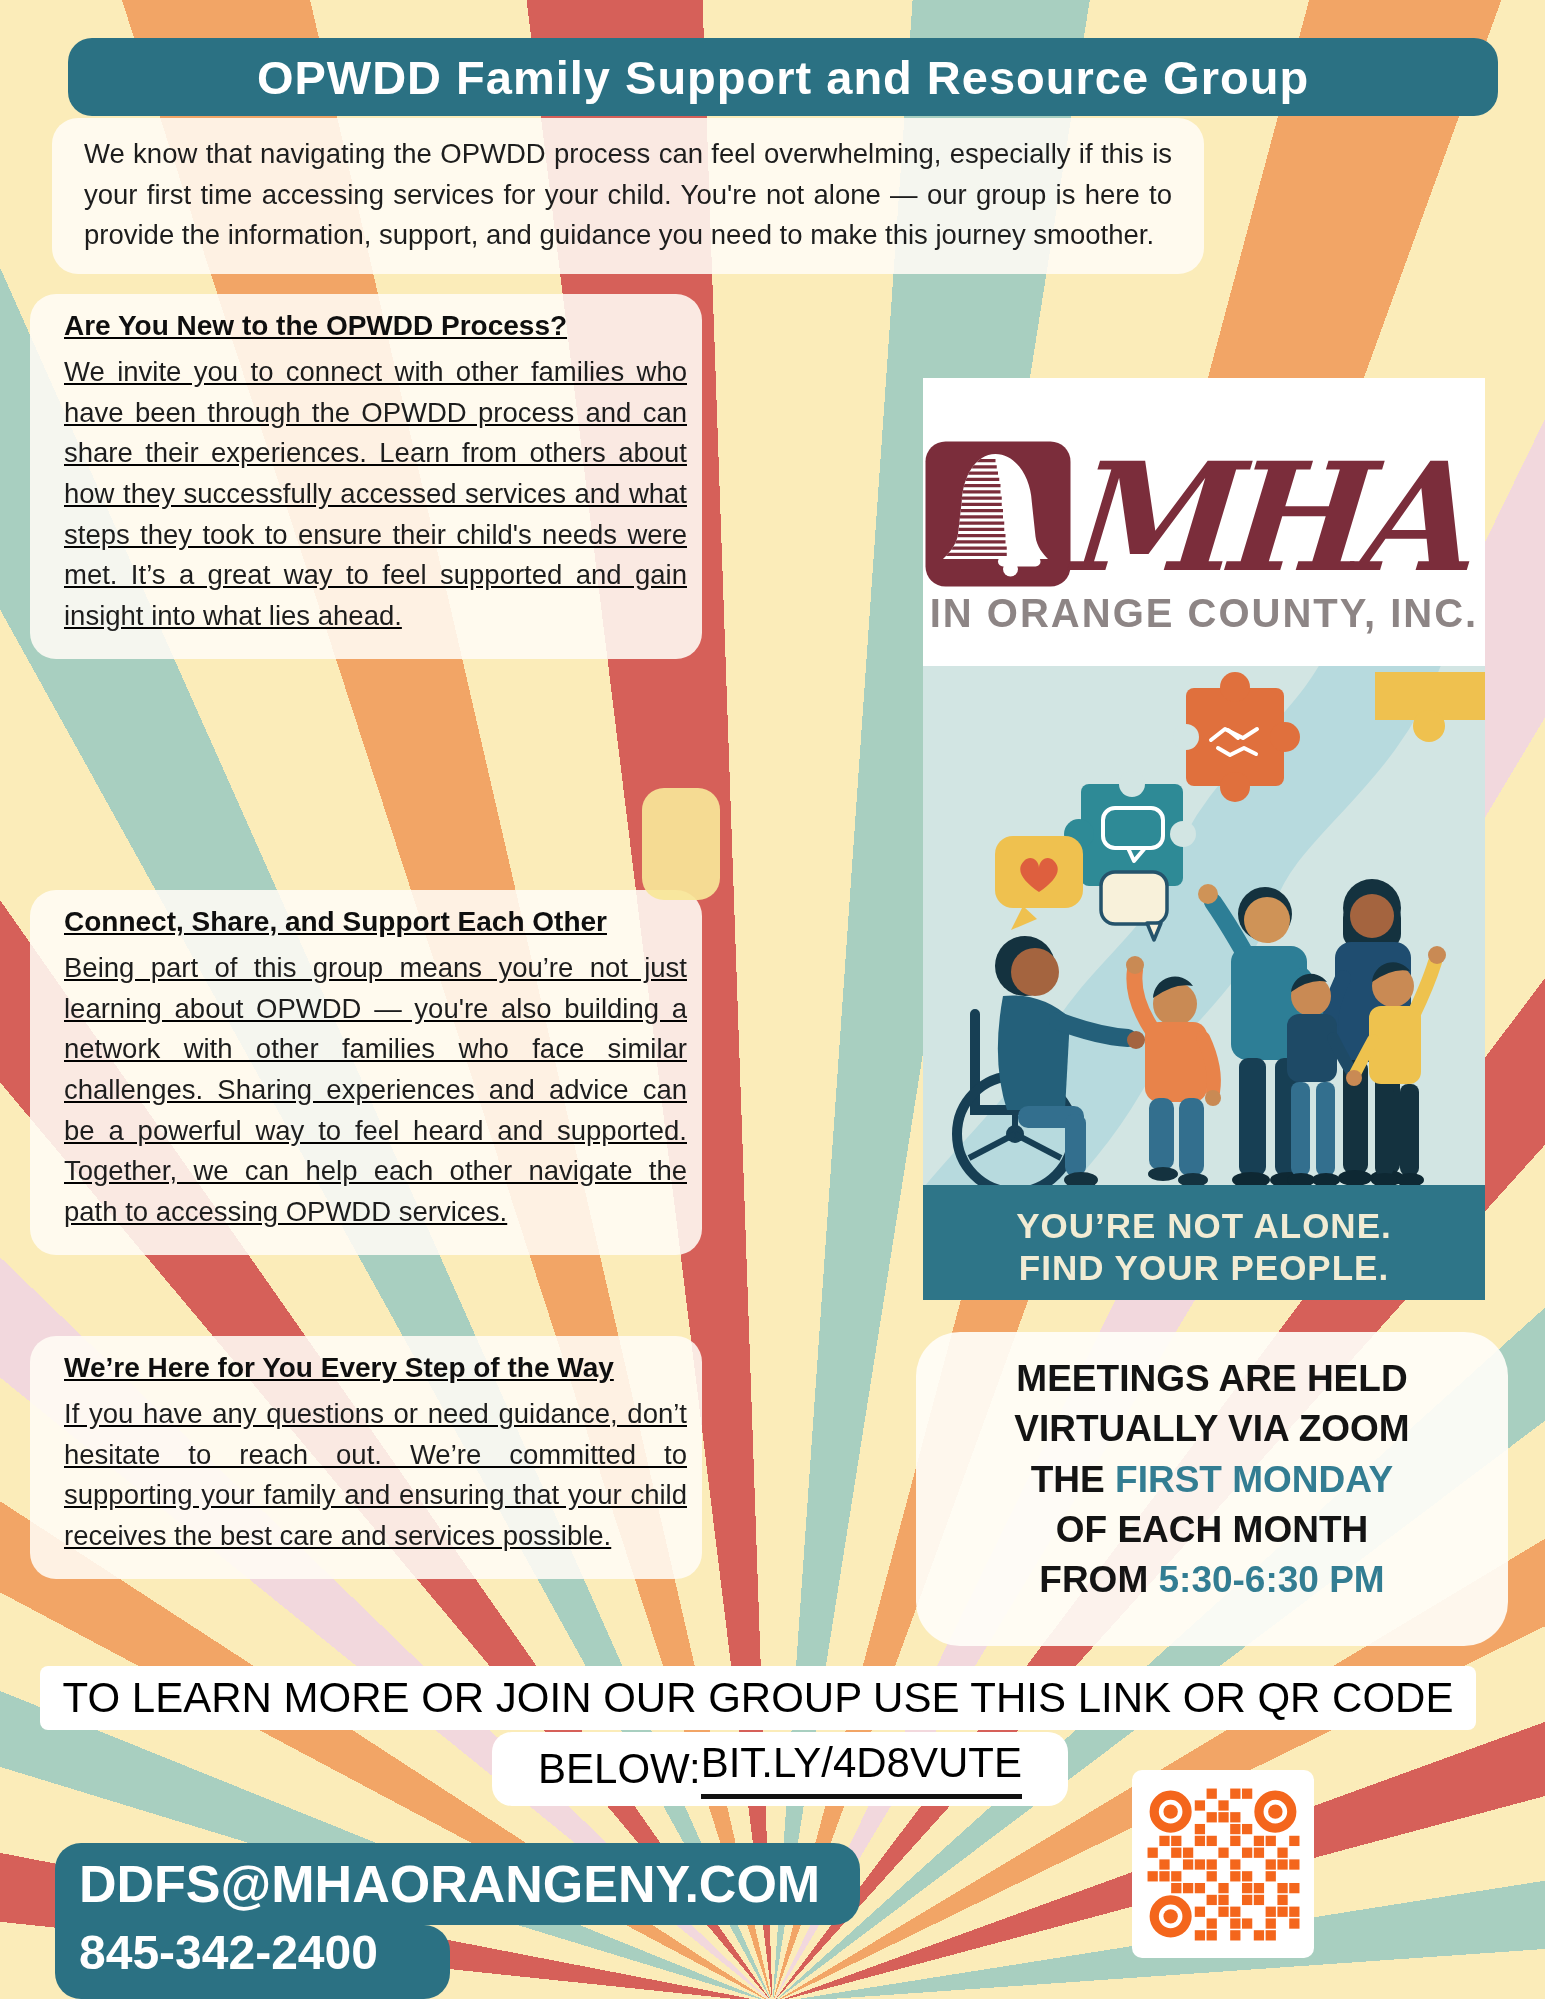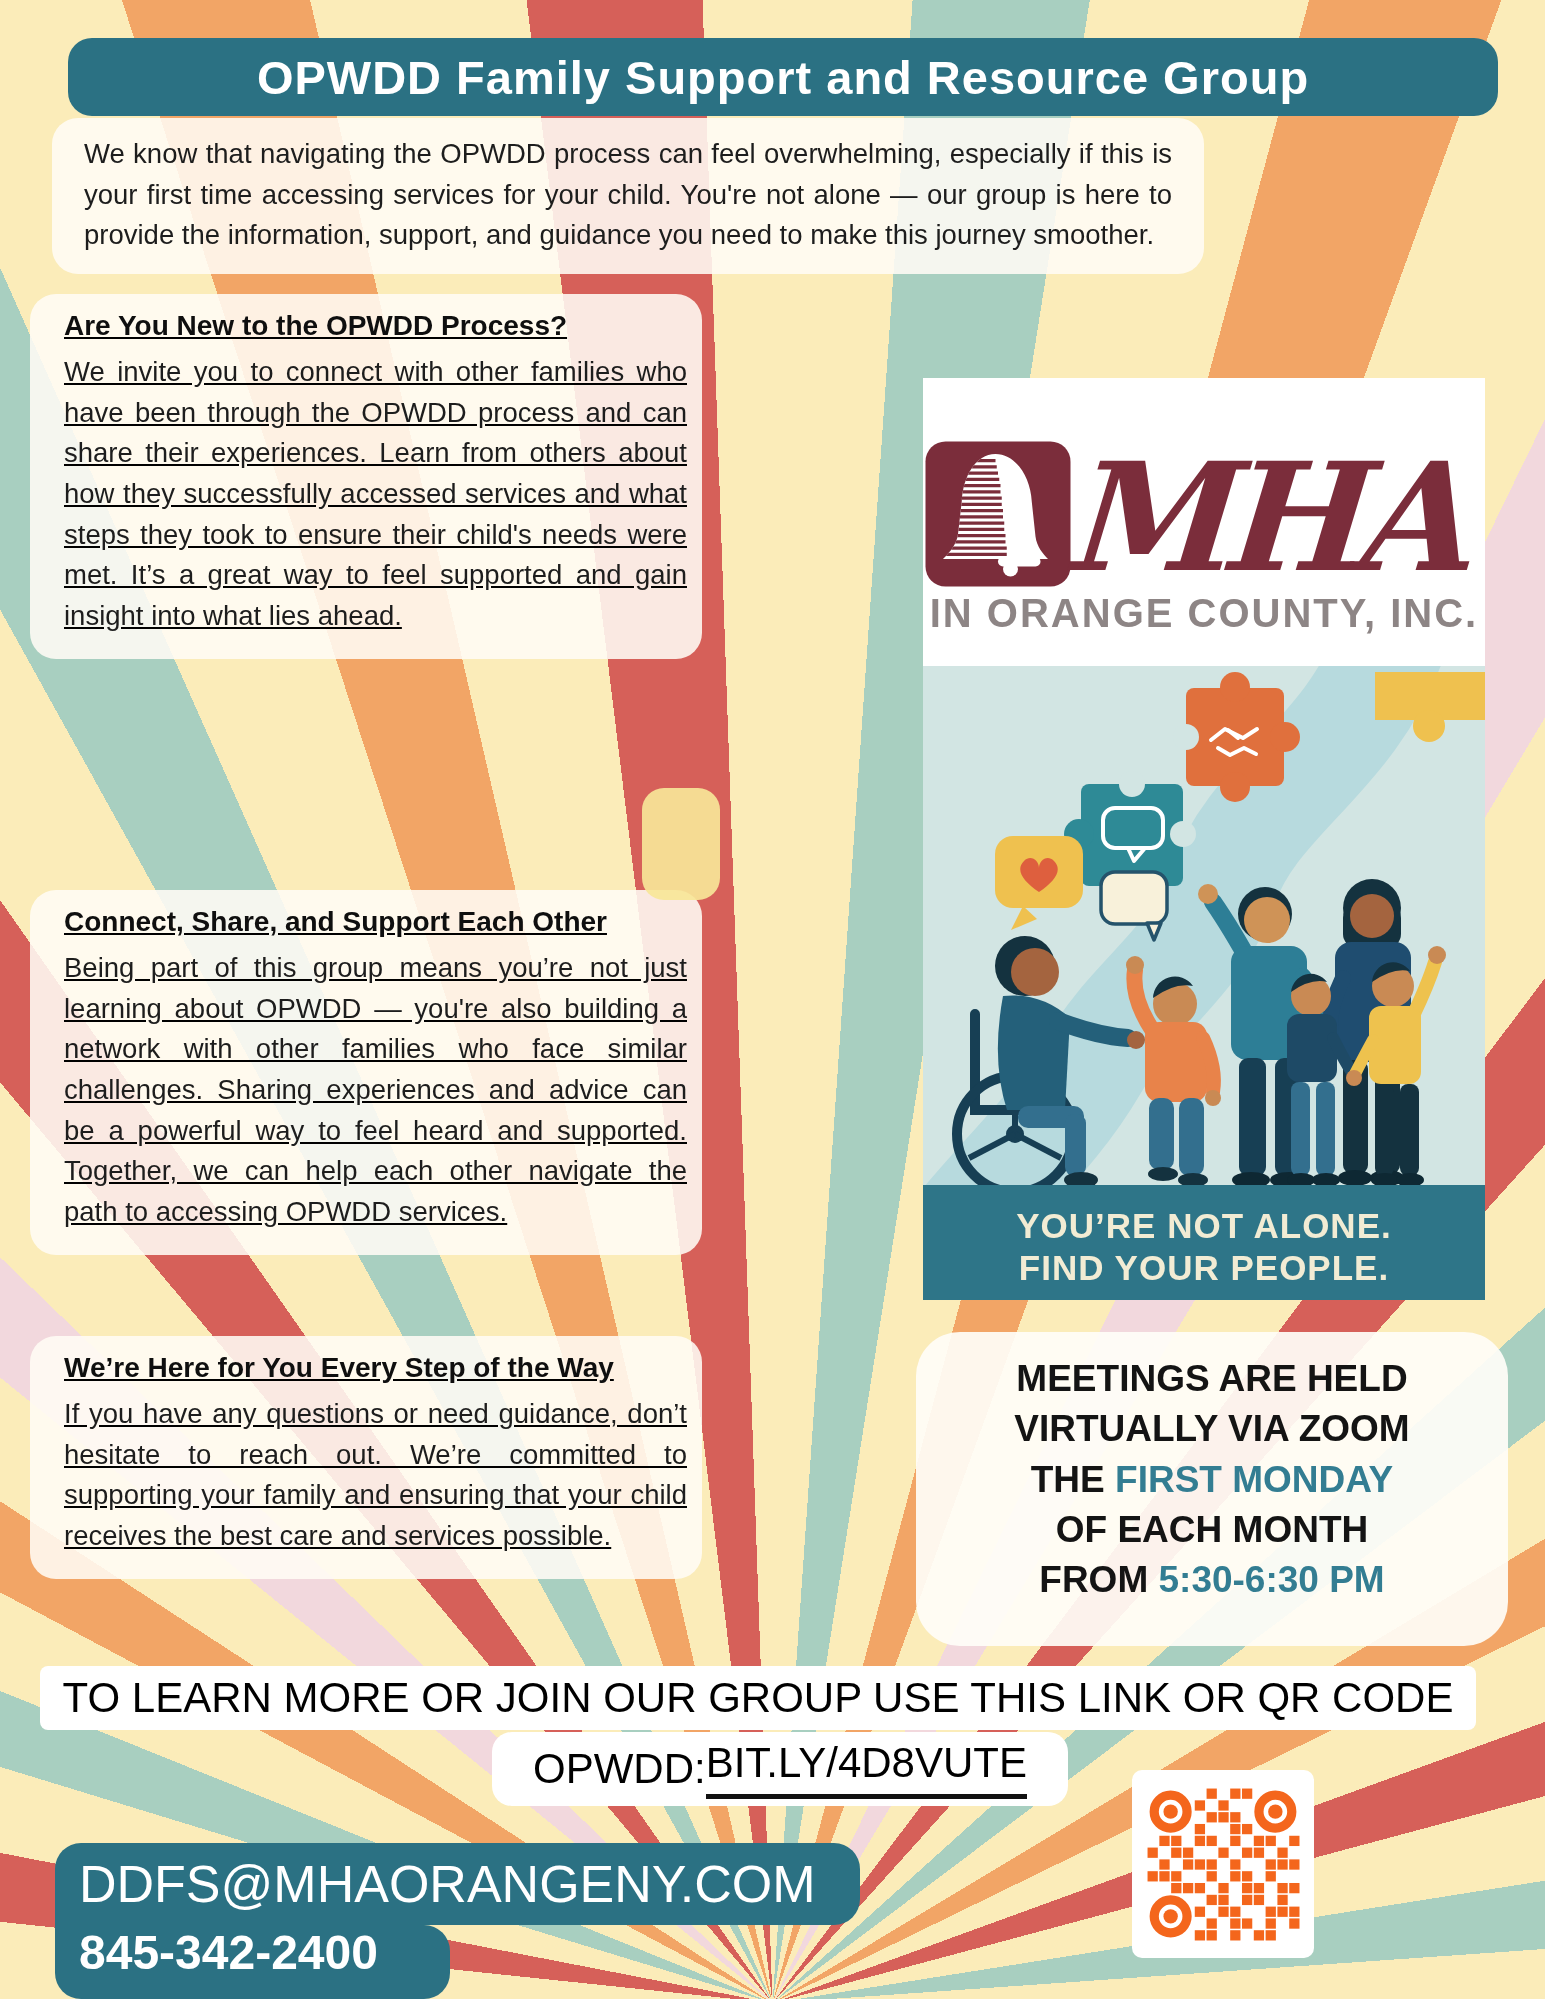--- a/index.html
+++ b/index.html
@@ -46,21 +46,21 @@
   .accent{color:#337d92;}
   .cta-line1{position:absolute;left:40px;top:1666px;width:1436px;height:64px;background:#ffffff;
     border-radius:8px;display:flex;align-items:center;justify-content:center;font-size:42px;color:#000;}
   .cta-line2{position:absolute;left:492px;top:1732px;width:576px;height:74px;background:#ffffff;
     border-radius:20px;display:flex;align-items:center;justify-content:center;font-size:42px;color:#000;}
   .cta-link{border-bottom:5px solid #111;padding-bottom:7px;}
   .qr-card{position:absolute;left:1132px;top:1770px;width:182px;height:188px;background:#ffffff;
     border-radius:10px;display:flex;align-items:center;justify-content:center;}
   .contact-row1{position:absolute;left:55px;top:1843px;width:805px;height:82px;background:#2b7183;
     border-radius:26px 26px 26px 0;display:flex;align-items:center;padding-left:24px;box-sizing:border-box;
-    color:#fff;font-size:52px;font-weight:normal;}
+    color:#fff;font-size:52px;font-weight:bold;}
   .contact-row2{position:absolute;left:55px;top:1925px;width:395px;height:74px;background:#2b7183;
     border-radius:0 26px 26px 26px;display:flex;align-items:flex-start;padding-left:24px;box-sizing:border-box;
     color:#fff;font-size:48px;font-weight:bold;}
   .band-text{font-family:"Liberation Sans",sans-serif;font-weight:bold;letter-spacing:1px;}
 </style>
 </head>
 <body>
 
 <div class="page">
 
@@ -264,21 +264,21 @@
     <div>VIRTUALLY VIA ZOOM</div>
     <div><span>THE </span><span class="accent">FIRST MONDAY</span></div>
     <div>OF EACH MONTH</div>
     <div><span>FROM </span><span class="accent">5:30-6:30 PM</span></div>
   </div>
 
   <div class="cta-line1">
     <span>TO LEARN MORE OR JOIN OUR GROUP USE THIS LINK OR QR CODE</span>
   </div>
   <div class="cta-line2">
-    <span>OPWDD:</span>
+    <span>BELOW:</span>
     <span class="cta-link"> BIT.LY/4D8VUTE</span>
   </div>
 
   <div class="qr-card">
     <svg id="qr-svg" width="154" height="154" viewBox="0 0 150 150">
         <rect x="59" y="1.5" width="10" height="10" fill="#f4661c"></rect>
         <rect x="82" y="1.5" width="10" height="10" fill="#f4661c"></rect>
         <rect x="93.5" y="1.5" width="10" height="10" fill="#f4661c"></rect>
         <rect x="47.5" y="13" width="10" height="10" fill="#f4661c"></rect>
         <rect x="70.5" y="13" width="10" height="10" fill="#f4661c"></rect>

